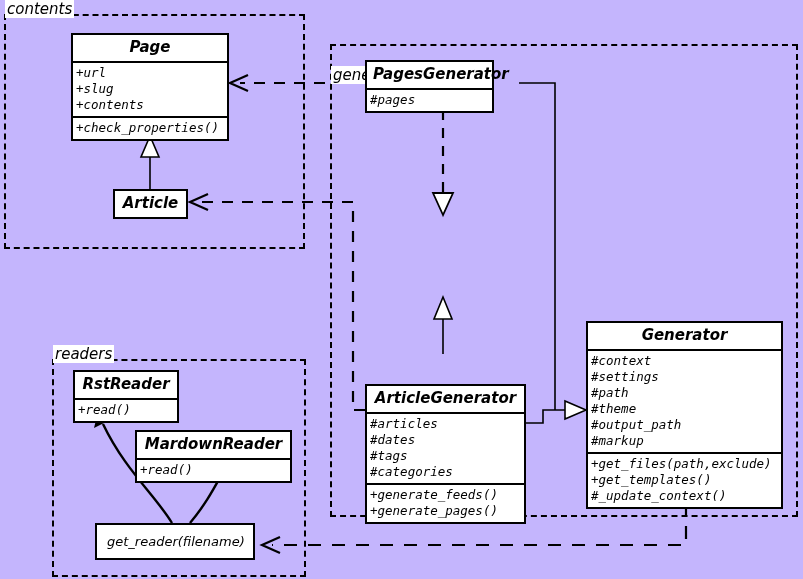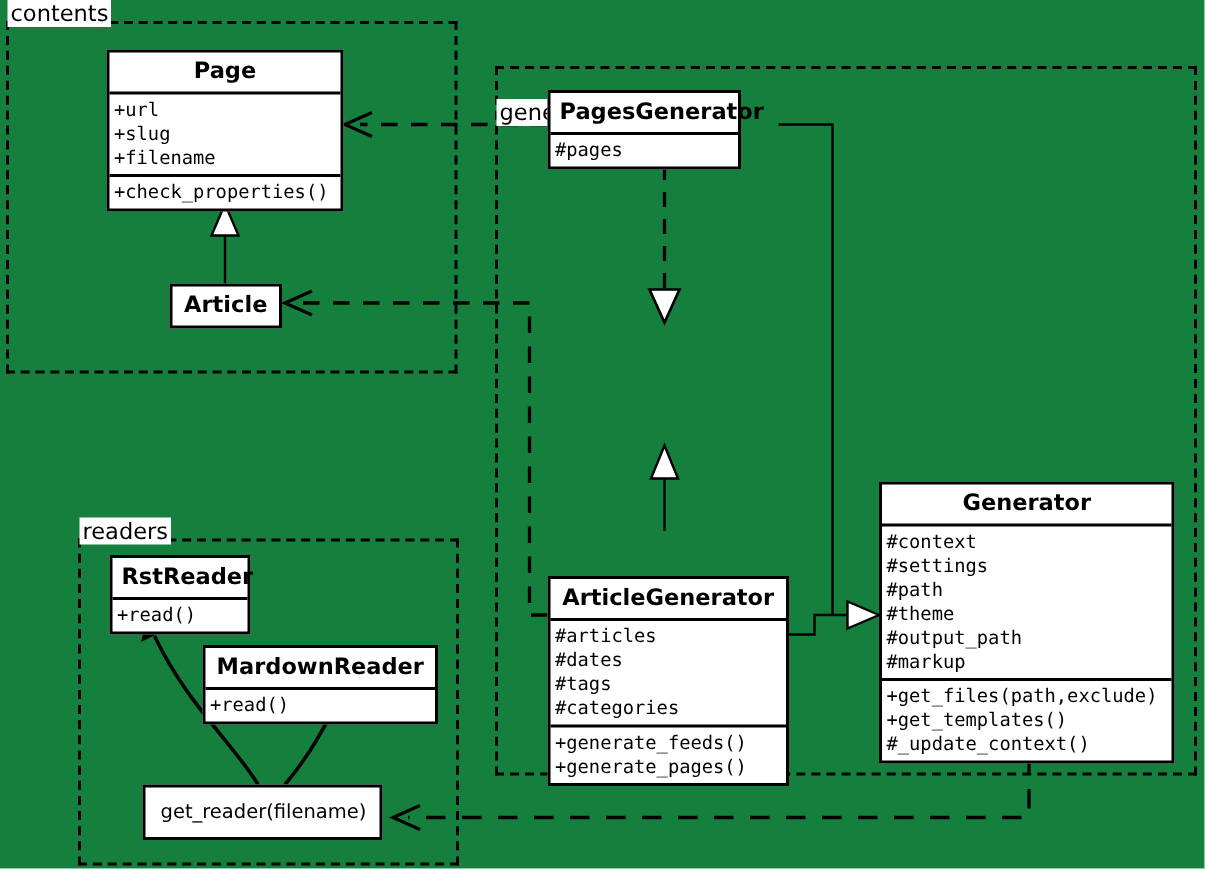--- a/index.html
+++ b/index.html
@@ -4,23 +4,24 @@
 <style>
   html, body {
     margin: 0;
     padding: 0;
     background: #ffffff;
   }
   #canvas {
     position: relative;
     width: 803px;
     height: 579px;
-    background: #15803d;
+    background: #c4b5fd;
     font-family: "DejaVu Sans", sans-serif;
     overflow: hidden;
+    font-style: italic;
   }
   svg#wires {
     position: absolute;
     left: 0; top: 0;
     width: 803px;
     height: 579px;
     pointer-events: none;
   }
   
   .package {
@@ -143,21 +144,21 @@
   <div class="pkg-label" style="left:331px; top:30px;margin-top:36px;">generators</div>
 
   <div class="package" style="left:52px; top:359px; width:254px; height:218px;"></div>
   <div class="pkg-label" style="left:53px; top:345px;">readers</div>
 
   <div class="uml" style="left:71px; top:33px; width:158px;">
     <div class="name">Page</div>
     <div class="compartment sep">
       <div>+url</div>
       <div>+slug</div>
-      <div>+filename</div>
+      <div>+contents</div>
     </div>
     <div class="compartment sep">
       <div>+check_properties()</div>
     </div>
   </div>
 
   <div class="uml" style="left:113px; top:189px; width:75px;">
     <div class="name">Article</div>
   </div>
 
@@ -193,21 +194,21 @@
       <div>#output_path</div>
       <div>#markup</div>
     </div>
     <div class="compartment sep">
       <div>+get_files(path,exclude)</div>
       <div>+get_templates()</div>
       <div>#_update_context()</div>
     </div>
   </div>
 
-  <div class="uml" style="left:73px; top:370px; width:94px;">
+  <div class="uml" style="left:73px; top:370px; width:106px;">
     <div class="name">RstReader</div>
     <div class="compartment sep">
       <div>+read()</div>
     </div>
   </div>
 
   <div class="uml" style="left:135px; top:430px; width:157px;">
     <div class="name">MardownReader</div>
     <div class="compartment sep">
       <div>+read()</div>

